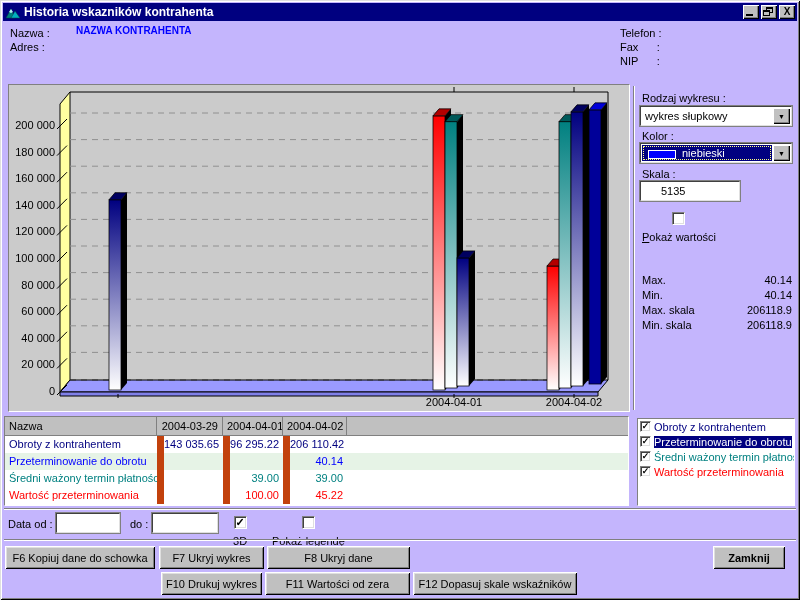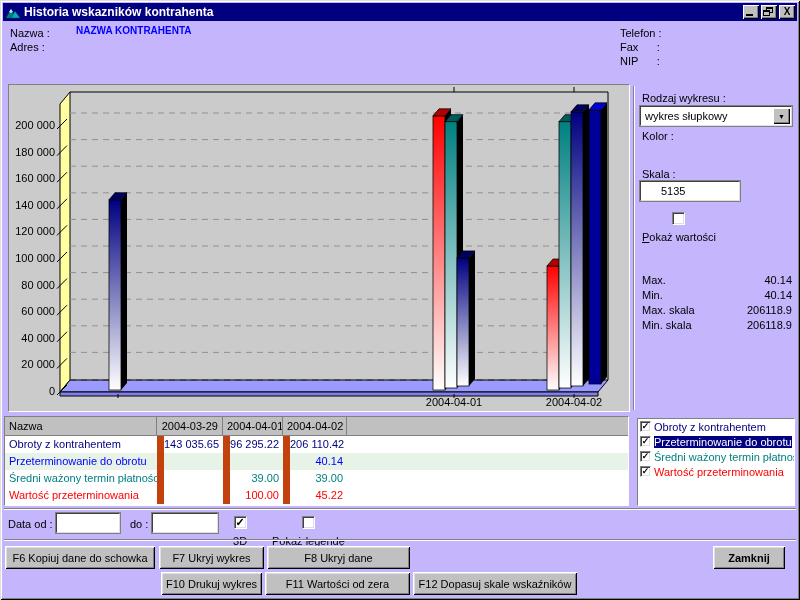--- a/index.html
+++ b/index.html
@@ -187,20 +187,24 @@
   </div>
 
   <div class="vgroove"></div>
 
   <span class="lbl" style="left:642px;top:92px;">Rodzaj wykresu :</span>
   <div class="combo" style="left:640px;top:106px;width:152px;">
     <span class="combo-text">wykres słupkowy</span>
     <span class="combo-btn">▼</span>
   </div>
   <span class="lbl" style="left:642px;top:130px;">Kolor :</span>
+  <div class="combo" style="left:640px;top:143px;width:152px;">
+    <span class="combo-text combo-sel" style="height:16px;line-height:16px;margin:1px 0 1px 1px;"><span class="swatch"></span><span>niebieski</span></span>
+    <span class="combo-btn">▼</span>
+  </div>
   <span class="lbl" style="left:642px;top:168px;">Skala :</span>
   <div class="input" style="left:640px;top:181px;width:100px;">5135</div>
   <div class="cbrow" style="left:642px;top:212px;">
     <span class="cb"></span>
     <span><u>P</u>okaż wartości</span>
   </div>
   <div class="stats" id="stats-box">
       <div class="stat-row">
         <span class="stat-lbl">Max.</span>
         <span class="stat-val">40.14</span>

